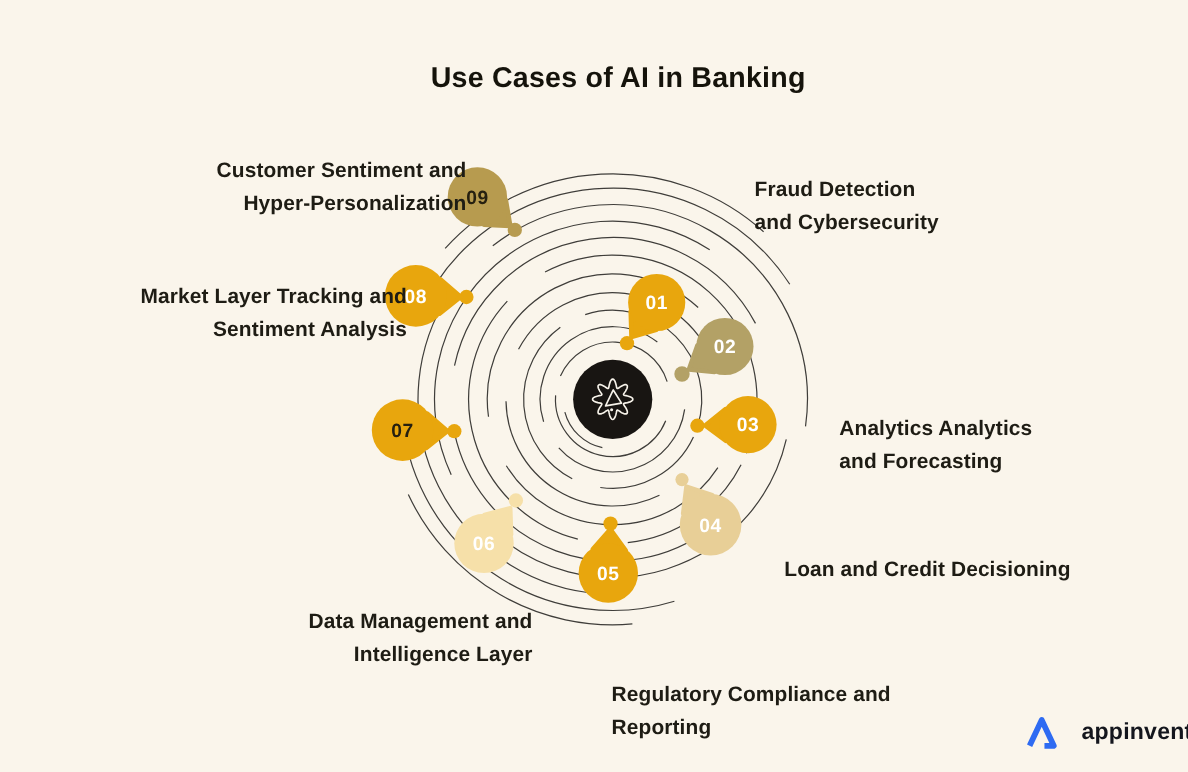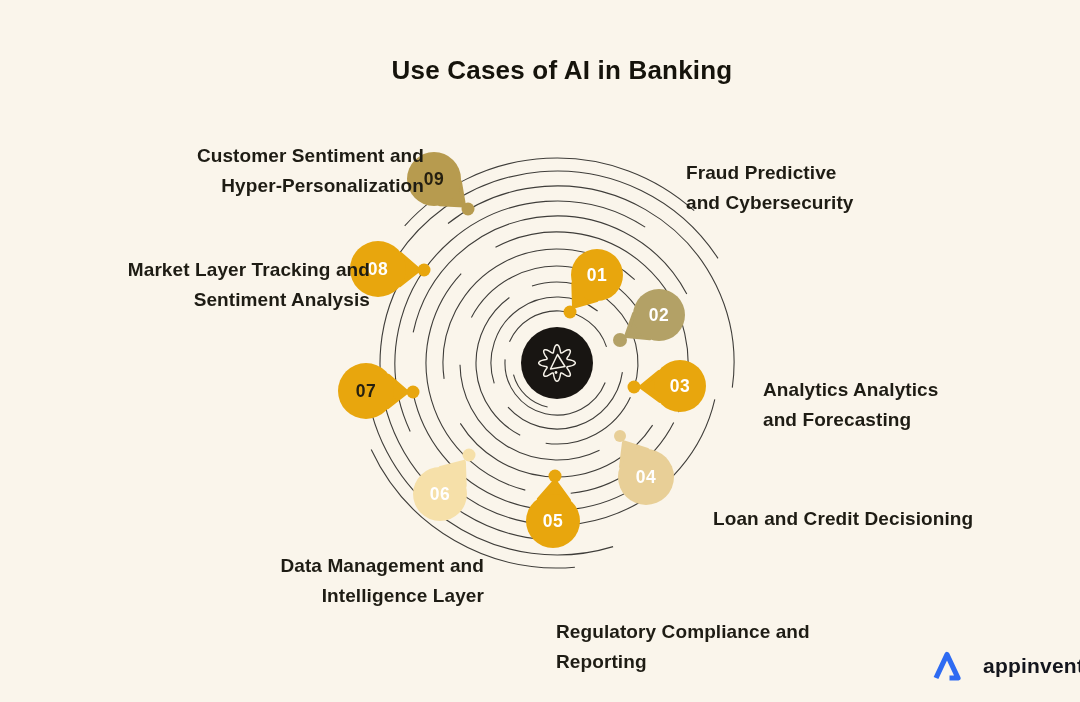--- a/index.html
+++ b/index.html
@@ -144,21 +144,21 @@
       <g>
         <circle cx="557" cy="363" r="36" fill="#181512"></circle>
         <g fill="none" stroke="#F6F2E9" stroke-width="1.5" stroke-linejoin="round">
           <path d="M575.3,363.0L575.1,363.8L574.3,364.5L573.3,365.1L571.9,365.6L570.5,366.0L569.2,366.3L568.1,366.5L567.3,366.7L566.9,367.1L566.9,367.6L567.3,368.4L567.9,369.3L568.7,370.4L569.4,371.7L570.0,373.0L570.3,374.2L570.3,375.2L569.9,375.9L569.2,376.3L568.2,376.3L567.0,376.0L565.7,375.4L564.4,374.7L563.3,373.9L562.4,373.3L561.6,372.9L561.1,372.9L560.7,373.3L560.5,374.1L560.3,375.2L560.0,376.5L559.6,377.9L559.1,379.3L558.5,380.3L557.8,381.1L557.0,381.3L556.2,381.1L555.5,380.3L554.9,379.3L554.4,377.9L554.0,376.5L553.7,375.2L553.5,374.1L553.3,373.3L552.9,372.9L552.4,372.9L551.6,373.3L550.7,373.9L549.6,374.7L548.3,375.4L547.0,376.0L545.8,376.3L544.8,376.3L544.1,375.9L543.7,375.2L543.7,374.2L544.0,373.0L544.6,371.7L545.3,370.4L546.1,369.3L546.7,368.4L547.1,367.6L547.1,367.1L546.7,366.7L545.9,366.5L544.8,366.3L543.5,366.0L542.1,365.6L540.7,365.1L539.7,364.5L538.9,363.8L538.7,363.0L538.9,362.2L539.7,361.5L540.7,360.9L542.1,360.4L543.5,360.0L544.8,359.7L545.9,359.5L546.7,359.3L547.1,358.9L547.1,358.4L546.7,357.6L546.1,356.7L545.3,355.6L544.6,354.3L544.0,353.0L543.7,351.8L543.7,350.8L544.1,350.1L544.8,349.7L545.8,349.7L547.0,350.0L548.3,350.6L549.6,351.3L550.7,352.1L551.6,352.7L552.4,353.1L552.9,353.1L553.3,352.7L553.5,351.9L553.7,350.8L554.0,349.5L554.4,348.1L554.9,346.7L555.5,345.7L556.2,344.9L557.0,344.7L557.8,344.9L558.5,345.7L559.1,346.7L559.6,348.1L560.0,349.5L560.3,350.8L560.5,351.9L560.7,352.7L561.1,353.1L561.6,353.1L562.4,352.7L563.3,352.1L564.4,351.3L565.7,350.6L567.0,350.0L568.2,349.7L569.2,349.7L569.9,350.1L570.3,350.8L570.3,351.8L570.0,353.0L569.4,354.3L568.7,355.6L567.9,356.7L567.3,357.6L566.9,358.4L566.9,358.9L567.3,359.3L568.1,359.5L569.2,359.7L570.5,360.0L571.9,360.4L573.3,360.9L574.3,361.5L575.1,362.2L575.3,363.0Z"></path>
           <path d="M550.5,369 L565,366.5 L557.5,354.5 Z"></path>
           <circle cx="556" cy="372.5" r="1.4" fill="#F6F2E9" stroke="none"></circle>
         </g>
       </g>
     </svg>
 
-  <div class="lbl l1">Fraud Predictive
+  <div class="lbl l1">Fraud Detection
 and Cybersecurity</div>
   <div class="lbl l3">Analytics Analytics
 and Forecasting</div>
   <div class="lbl l4">Loan and Credit Decisioning</div>
   <div class="lbl l5">Regulatory Compliance and
 Reporting</div>
   <div class="lbl l6 right">Data Management and
 Intelligence Layer</div>
   <div class="lbl l8 right">Market Layer Tracking and
 Sentiment Analysis</div>

